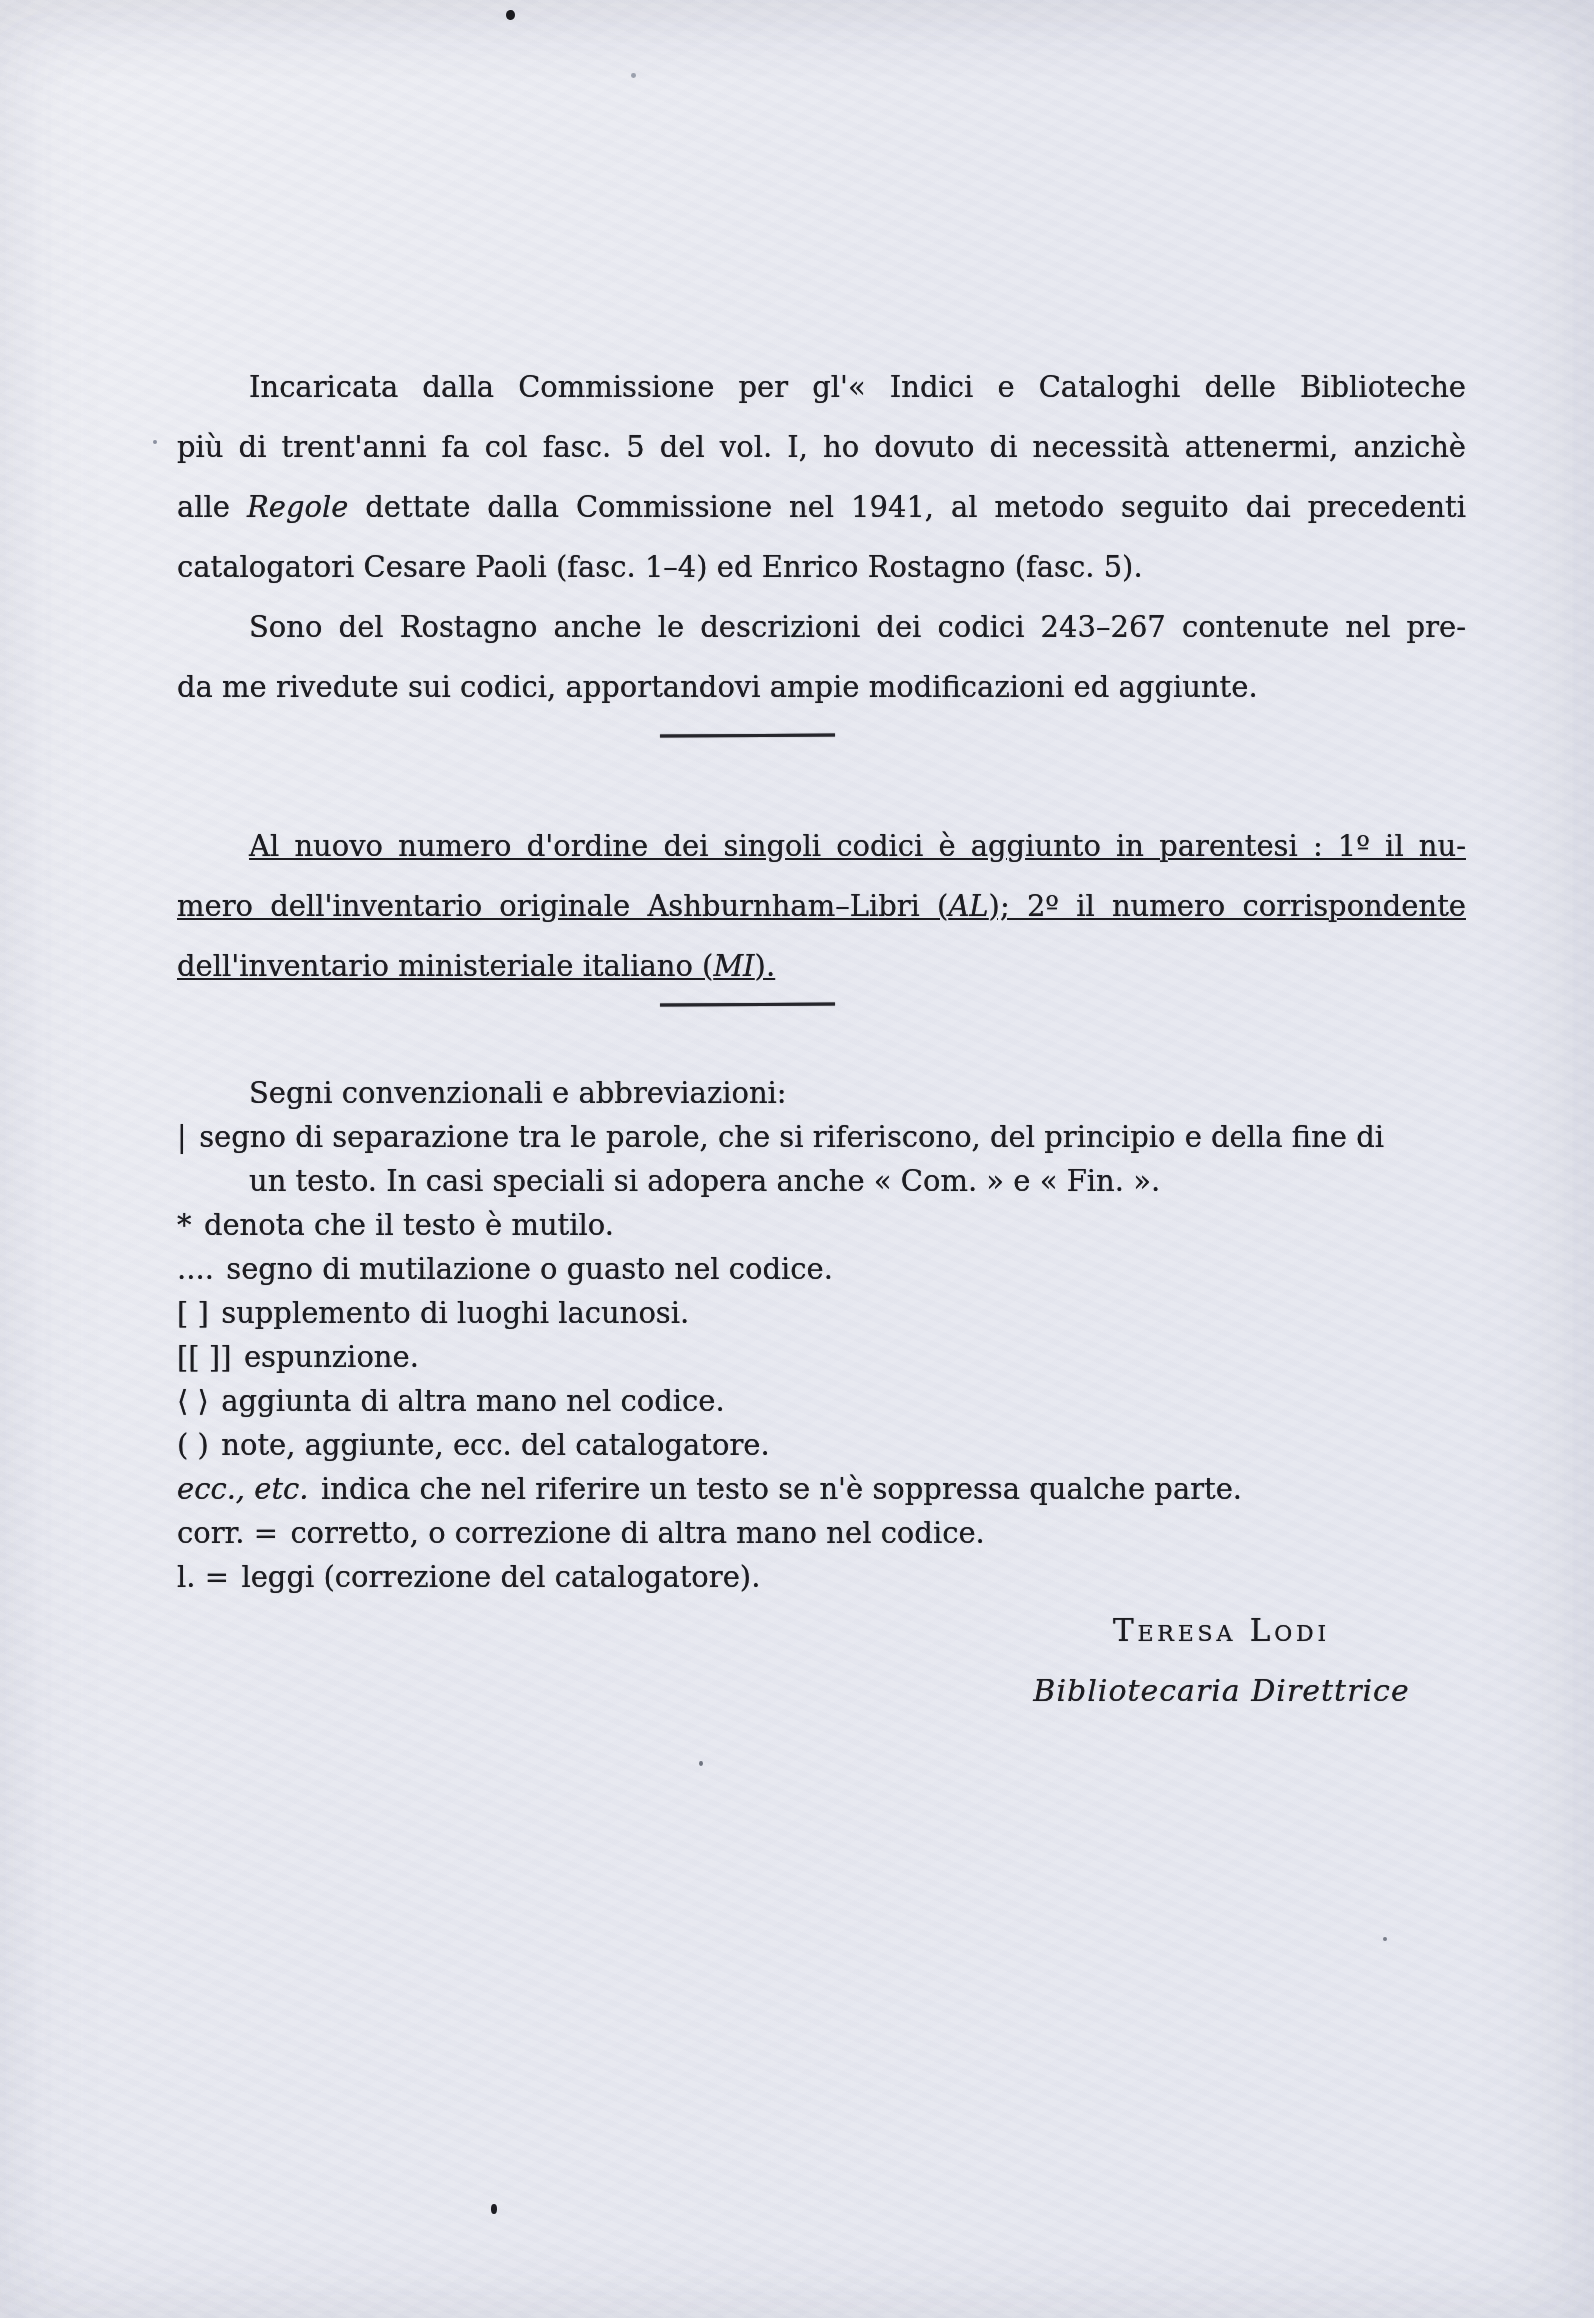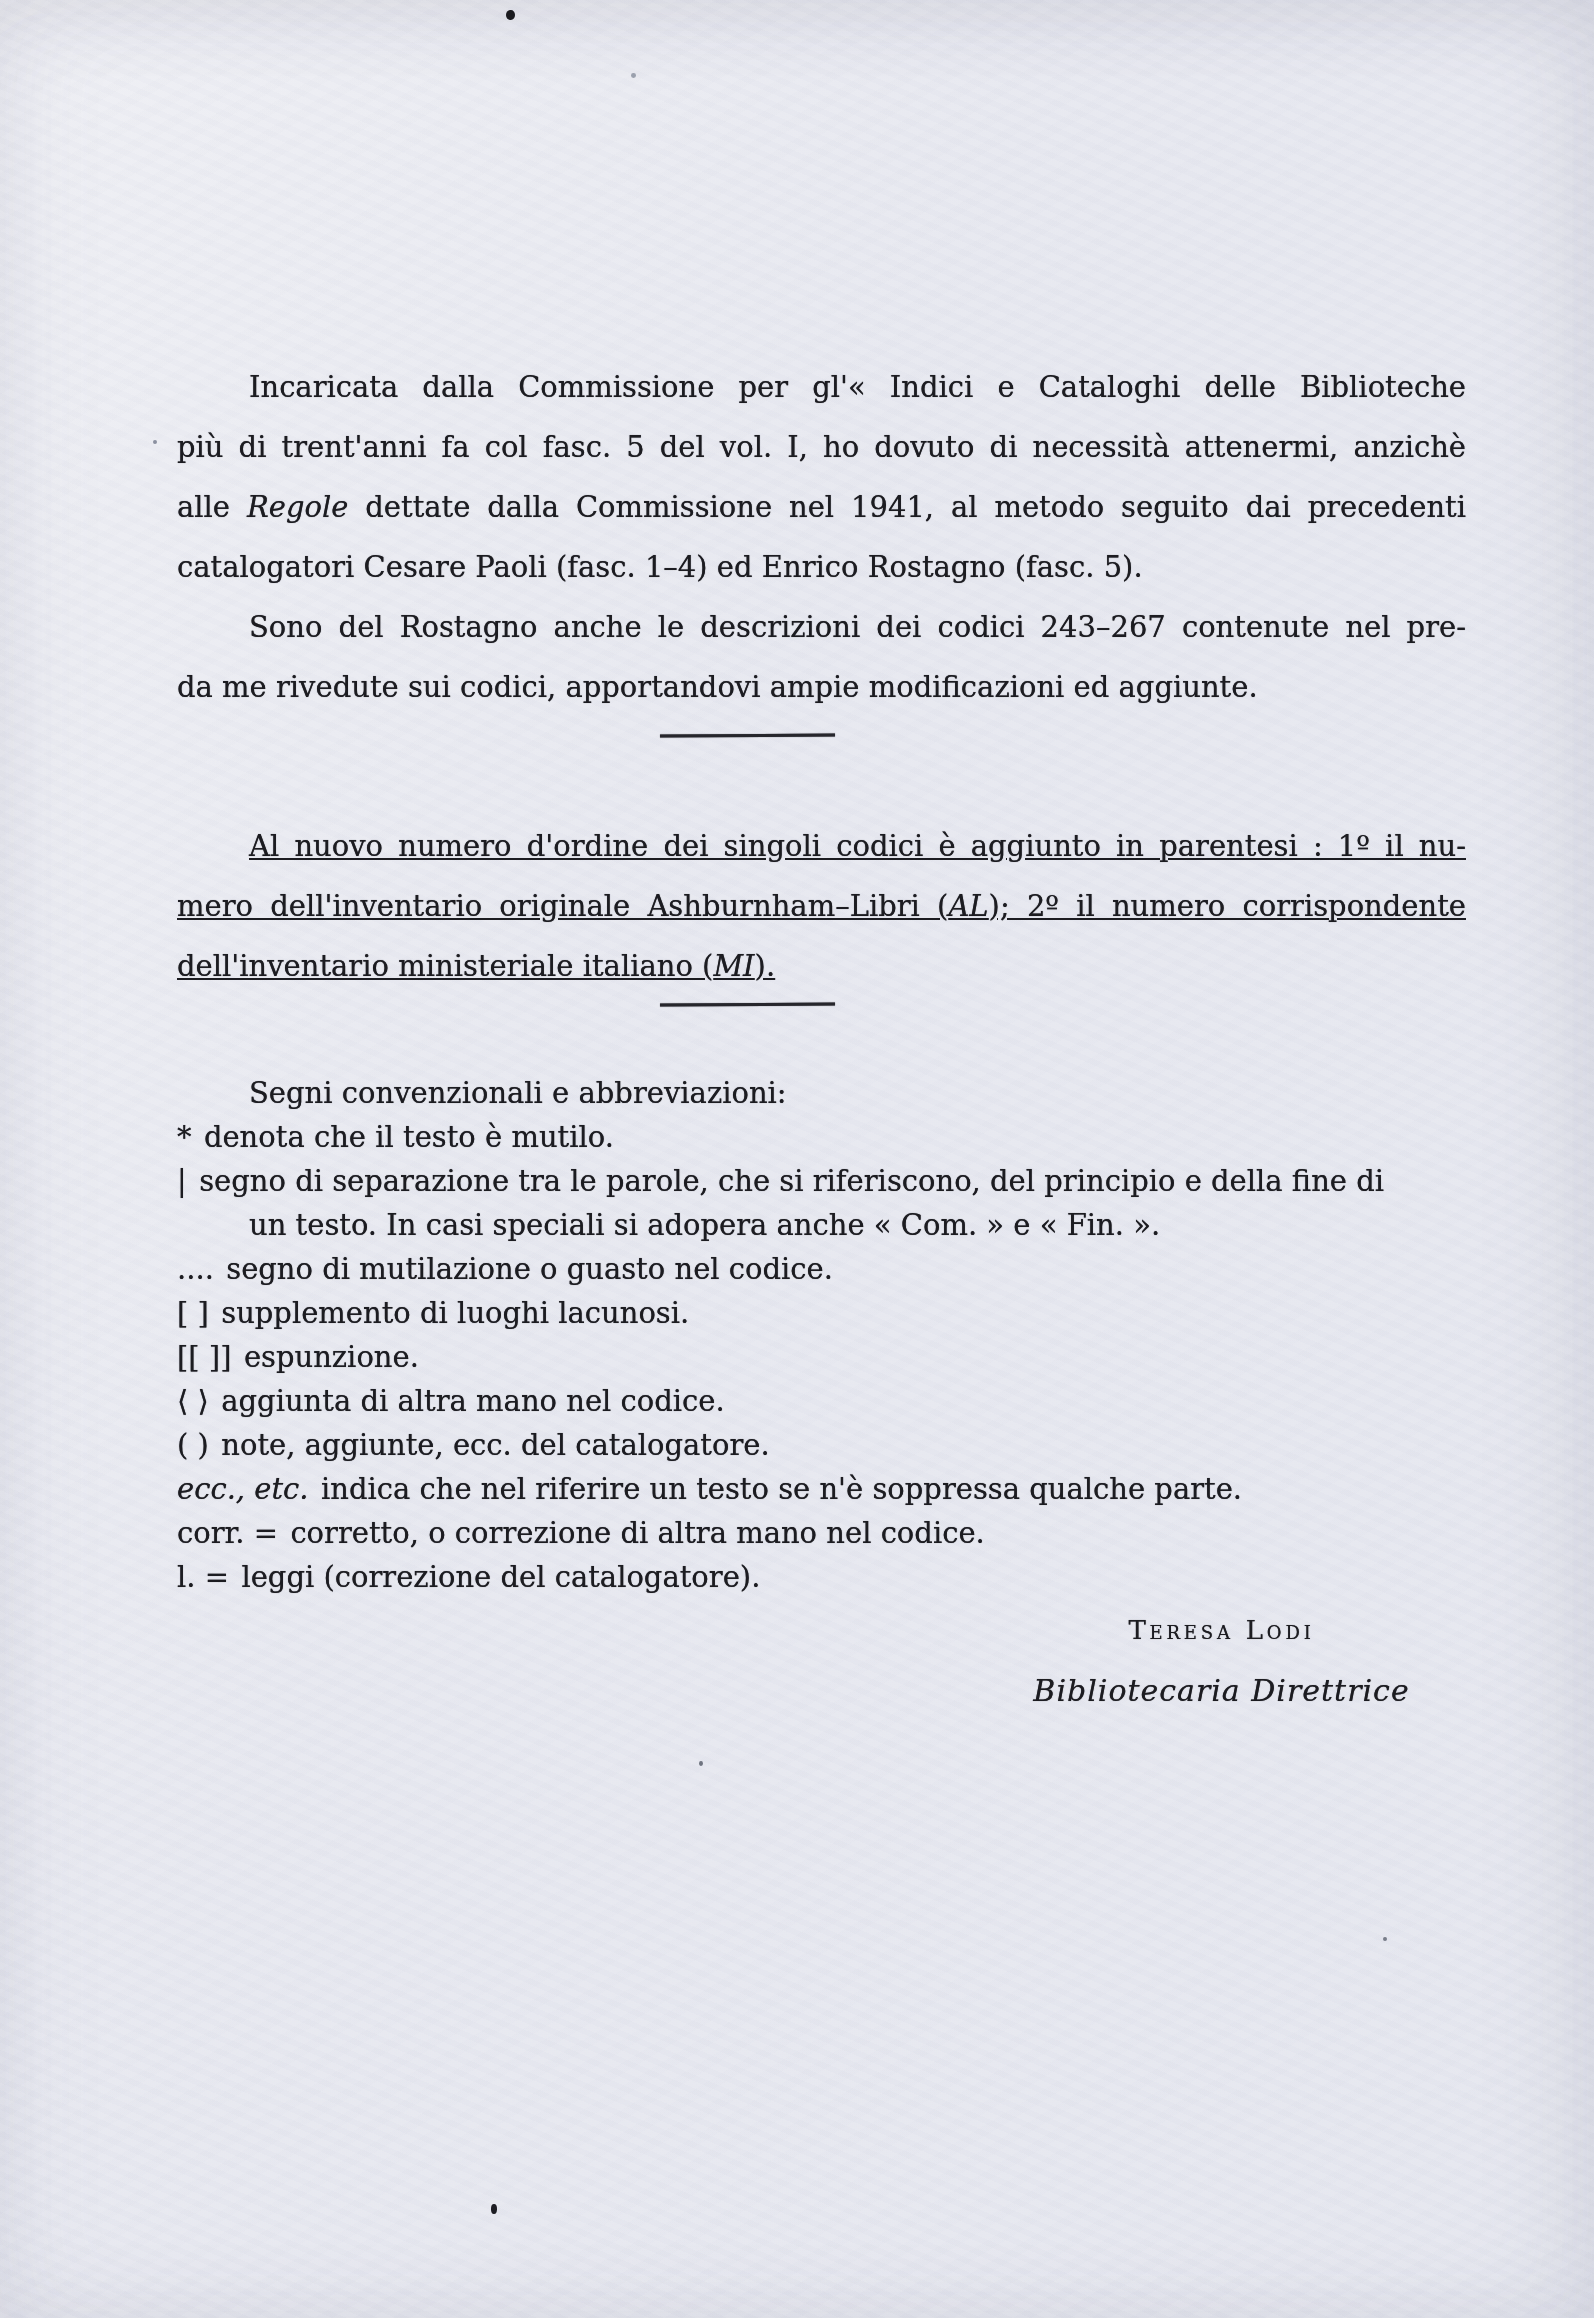--- a/index.html
+++ b/index.html
@@ -38,21 +38,21 @@
   .rule{
     position:absolute;height:2.9px;width:175px;left:483px;
     background:#26262c;transform:rotate(-0.35deg);
     box-shadow:0 0 1px rgba(30,30,36,0.8);
   }
   .legend-line{line-height:44px;}
   .legend-cont{padding-left:72px;}
   .sym{margin-right:12.4px;}
   .signature{position:absolute;left:827px;top:1608px;width:435px;text-align:center;}
   .sig-name{
-    font-variant:small-caps;letter-spacing:3.8px;font-size:26px;line-height:44px;
+    font-variant:small-caps;letter-spacing:3.8px;font-size:31px;line-height:44px;
   }
   .sig-title{font-style:italic;font-size:30px;line-height:44px;letter-spacing:1px;margin-top:17px;}
   .speck{position:absolute;border-radius:50%;}
   i{font-style:italic;}
 </style>
 </head>
 <body>
 
 <div class="page">
 
@@ -87,25 +87,25 @@
           <div class="line"><span>dell'inventario ministeriale italiano (</span><i>MI</i><span>).</span></div>
         </div>
       </div>
 
     <div class="rule" style="top:1003px;"></div>
 
     <div class="block findent" style="top:1071px;">Segni convenzionali e abbreviazioni:</div>
 
     <div class="block" id="legend-list" style="top:1115px;">
         <div>
-          <div class="legend-line"><span class="sym"><span>*</span></span><span>denota che il testo è mutilo.</span></div>
+          <div class="legend-line"><span class="sym"><span>|</span></span><span>segno di separazione tra le parole, che si riferiscono,  del  principio e della fine di</span></div>
+          <div class="legend-line legend-cont"><span>un testo. In casi speciali si adopera anche « Com. » e « Fin. ».</span></div>
         </div>
         <div>
-          <div class="legend-line"><span class="sym"><span>|</span></span><span>segno di separazione tra le parole, che si riferiscono,  del  principio e della fine di</span></div>
-          <div class="legend-line legend-cont"><span>un testo. In casi speciali si adopera anche « Com. » e « Fin. ».</span></div>
+          <div class="legend-line"><span class="sym"><span>*</span></span><span>denota che il testo è mutilo.</span></div>
         </div>
         <div>
           <div class="legend-line"><span class="sym"><span>....</span></span><span>segno di mutilazione o guasto nel codice.</span></div>
         </div>
         <div>
           <div class="legend-line"><span class="sym"><span>[ ]</span></span><span>supplemento di luoghi lacunosi.</span></div>
         </div>
         <div>
           <div class="legend-line"><span class="sym"><span>[[ ]]</span></span><span>espunzione.</span></div>
         </div>

